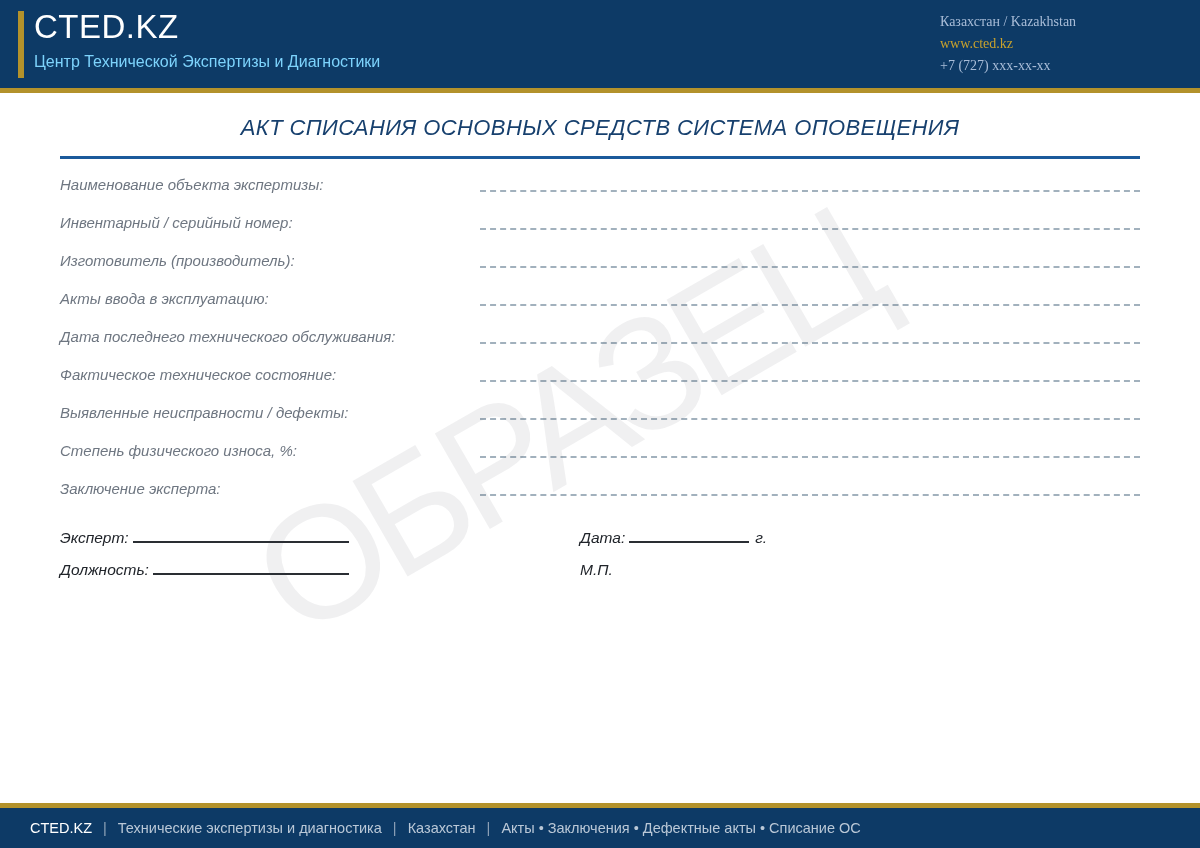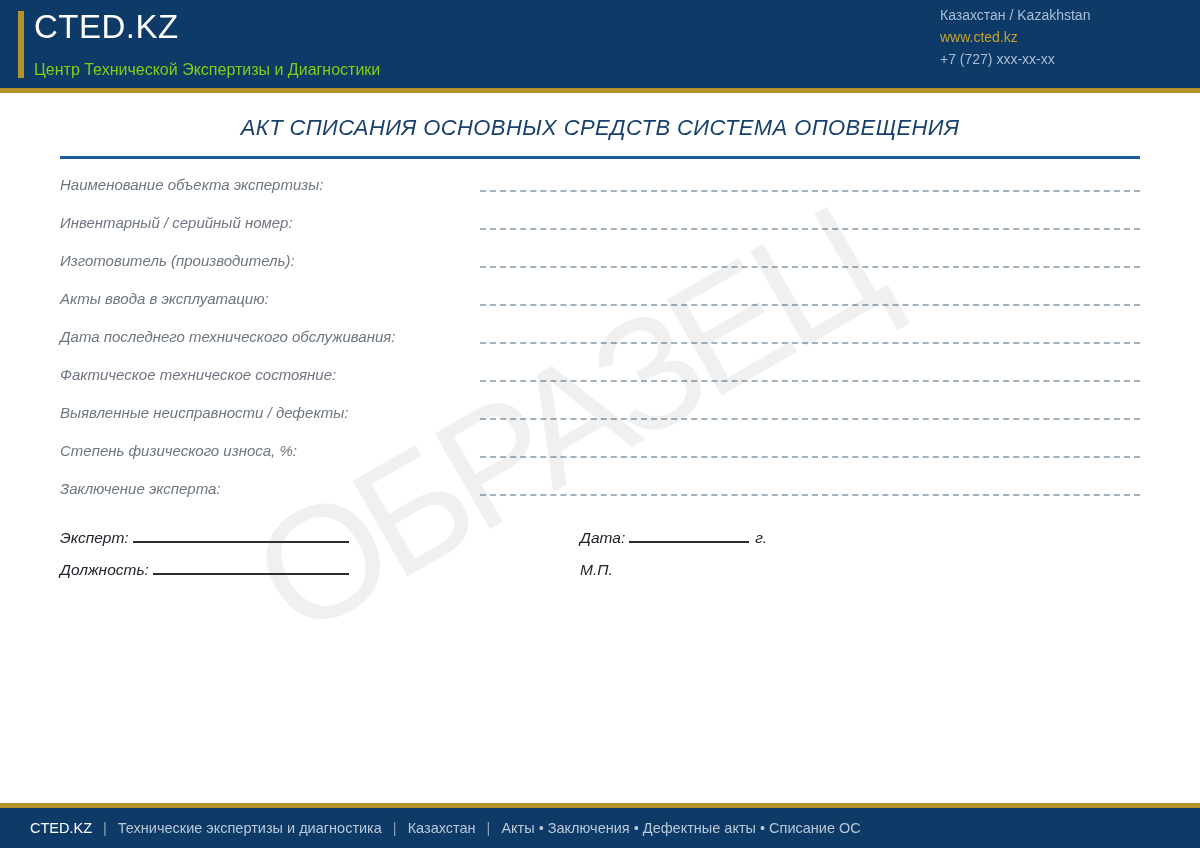--- a/index.html
+++ b/index.html
@@ -25,30 +25,31 @@
   }
   .logo-block { position: absolute; left: 34px; top: 7px; }
   .logo {
     font-size: 33px;
     font-weight: 500;
     color: #ffffff;
     letter-spacing: 0.5px;
     line-height: 40px;
   }
   .subtitle {
-    margin-top: 14px;
+    margin-top: 6px;
     font-size: 16px;
-    color: #84cc16;
+    color: #7dd3fc;
   }
   .contact-block {
     position: absolute;
-    left: 940px; top: 4px;
+    left: 940px; top: 11px;
     font-size: 14px;
     line-height: 22px;
     color: #a9bdd8;
+    font-family: Liberation Serif, serif;
   }
   .contact-website { color: #c9a22c; cursor: pointer; }
 
   .gold-divider { height: 5px; background: #b3922b; }
 
   
   .content { position: relative; padding: 0 60px; font-style: italic; }
   .doc-title {
     margin-top: 22px;
     text-align: center;

